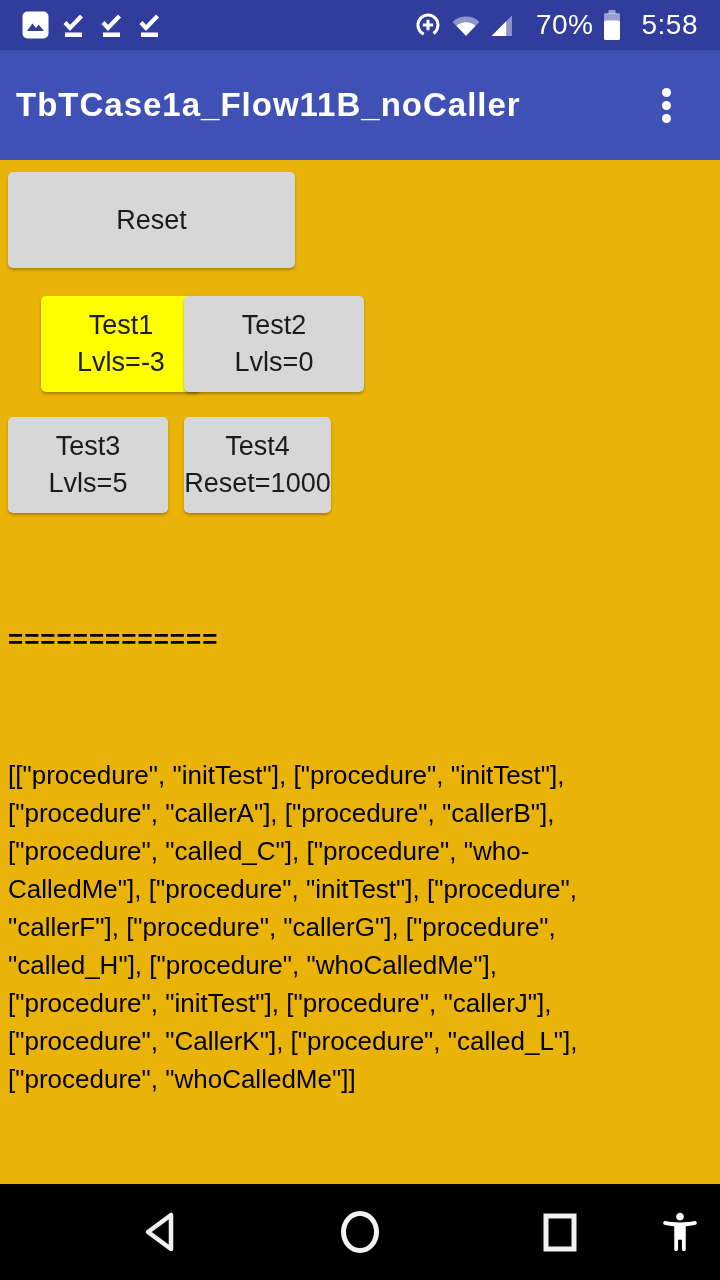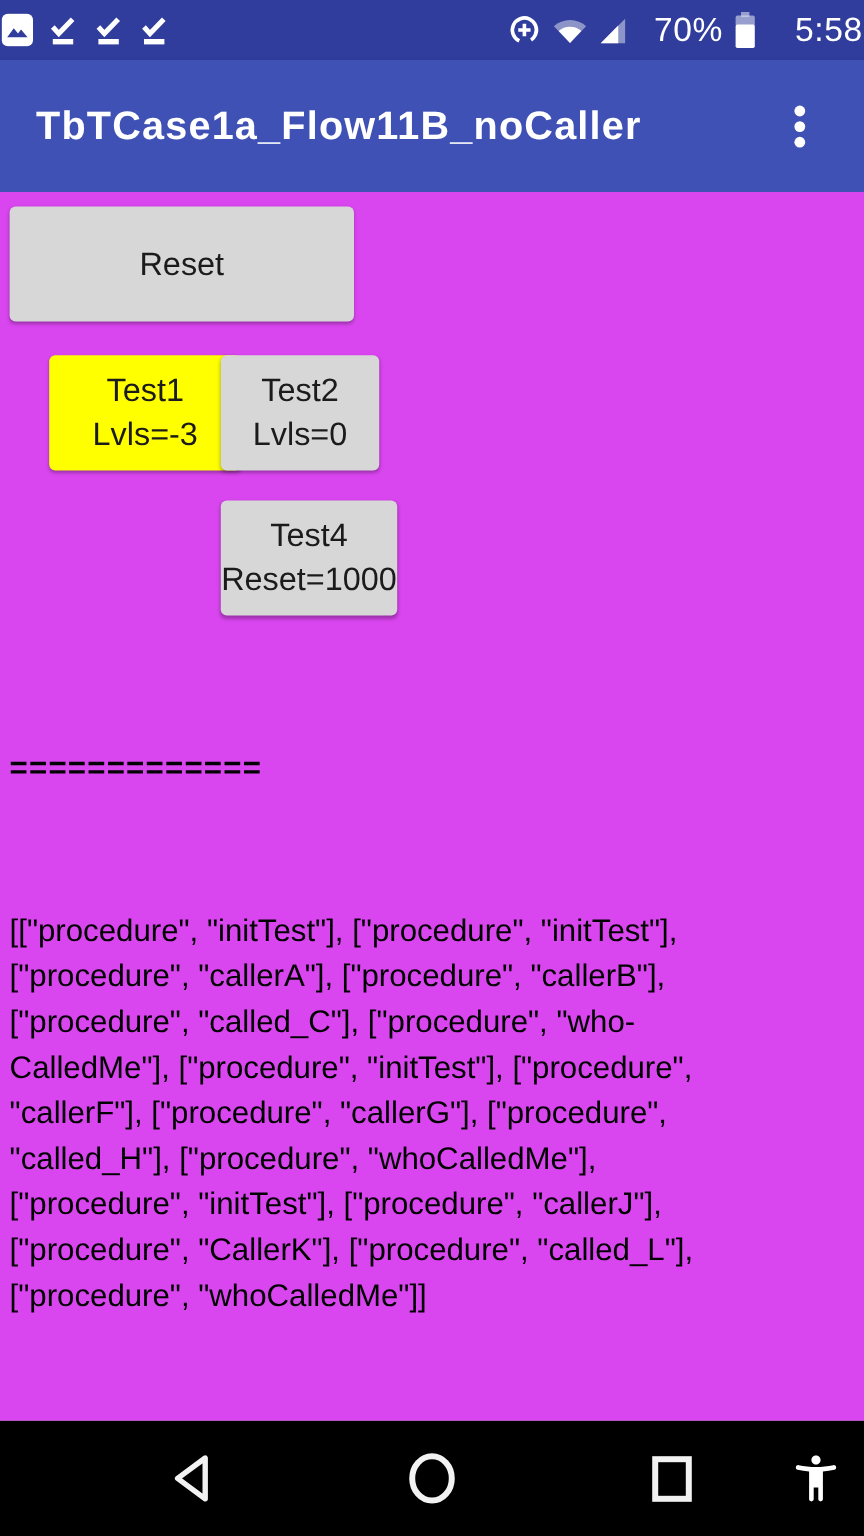--- a/index.html
+++ b/index.html
@@ -12,76 +12,76 @@
     font-family: "Liberation Sans", sans-serif;
     overflow: hidden;
   }
 
   
   .status-bar {
     position: absolute; top: 0; left: 0;
     width: 720px; height: 50px;
     background: #303d9c;
     display: flex; align-items: center; justify-content: space-between;
-    padding: 0 1px;
+    padding: 0 22px;
   }
   .sb-left, .sb-right { display: flex; align-items: center; }
   .sb-left { gap: 11px; }
   .sb-right { gap: 9px; }
   .sb-text {
     color: #ffffff; font-size: 28px; line-height: 50px;
     letter-spacing: 0.5px;
   }
   .sb-pct { margin-left: 14px; }
-  .sb-time { margin-left: 24px; }
+  .sb-time { margin-left: 12px; }
 
   
   .app-bar {
     position: absolute; top: 50px; left: 0;
     width: 720px; height: 110px;
     background: #4051b5;
     box-shadow: 0 3px 5px rgba(0,0,0,0.30);
     display: flex; align-items: center;
   }
   .app-title {
     color: #ffffff; font-size: 33px; font-weight: 600;
-    letter-spacing: 1px; margin-left: 30px;
+    letter-spacing: 1px; margin-left: 16px;
     white-space: nowrap;
   }
   .overflow-btn {
     position: absolute; right: 24px; top: 0;
     width: 60px; height: 110px;
     display: flex; flex-direction: column;
     align-items: center; justify-content: center; gap: 4px;
     cursor: pointer;
   }
   .overflow-btn .dot {
     width: 9px; height: 9px; border-radius: 50%; background: #ffffff;
   }
 
   
   .content {
     position: absolute; top: 160px; left: 0;
-    width: 720px; height: 1024px; background: #d946ef;
+    width: 720px; height: 1024px; background: #eab308;
   }
   .btn {
     position: absolute;
     background: #d7d7d7;
     border: none; border-radius: 5px;
     box-shadow: 0 2px 3px rgba(0,0,0,0.28);
     display: flex; flex-direction: column;
     align-items: center; justify-content: center;
     font-family: "Liberation Sans", sans-serif;
     font-size: 27px; line-height: 37px; color: #1b1b1b;
     cursor: pointer;
   }
   .btn.highlight { background: #ffff00; }
   .btn-reset { left: 8px;   top: 12px;  width: 287px; height: 96px; }
   .btn-t1    { left: 8px;   top: 136px; width: 160px; height: 96px; margin-left: 33px; }
-  .btn-t2    { left: 184px; top: 136px; width: 132px; height: 96px; }
+  .btn-t2    { left: 184px; top: 136px; width: 180px; height: 96px; }
   .btn-t3    { left: 8px;   top: 257px; width: 160px; height: 96px; }
   .btn-t4    { left: 184px; top: 257px; width: 147px; height: 96px; }
 
   .out-text {
     position: absolute; left: 8px;
     color: #000000; font-size: 26px; line-height: 38px;
     white-space: pre; 
   }
   .out-caller    { top: 375px; }
   .out-separator { top: 460px; font-weight: bold; letter-spacing: 1px; }
@@ -182,20 +182,24 @@
     <button class="btn btn-t1 highlight">
       <span>Test1</span>
       <span>Lvls=-3</span>
     </button>
 
     <button class="btn btn-t2">
       <span>Test2</span>
       <span>Lvls=0</span>
     </button>
 
+    <button class="btn btn-t3">
+      <span>Test3</span>
+      <span>Lvls=5</span>
+    </button>
 
     <button class="btn btn-t4">
       <span>Test4</span>
       <span>Reset=1000</span>
     </button>
 
 
     <div class="out-text out-separator">=============</div>
 
     <div class="out-text out-traces">

